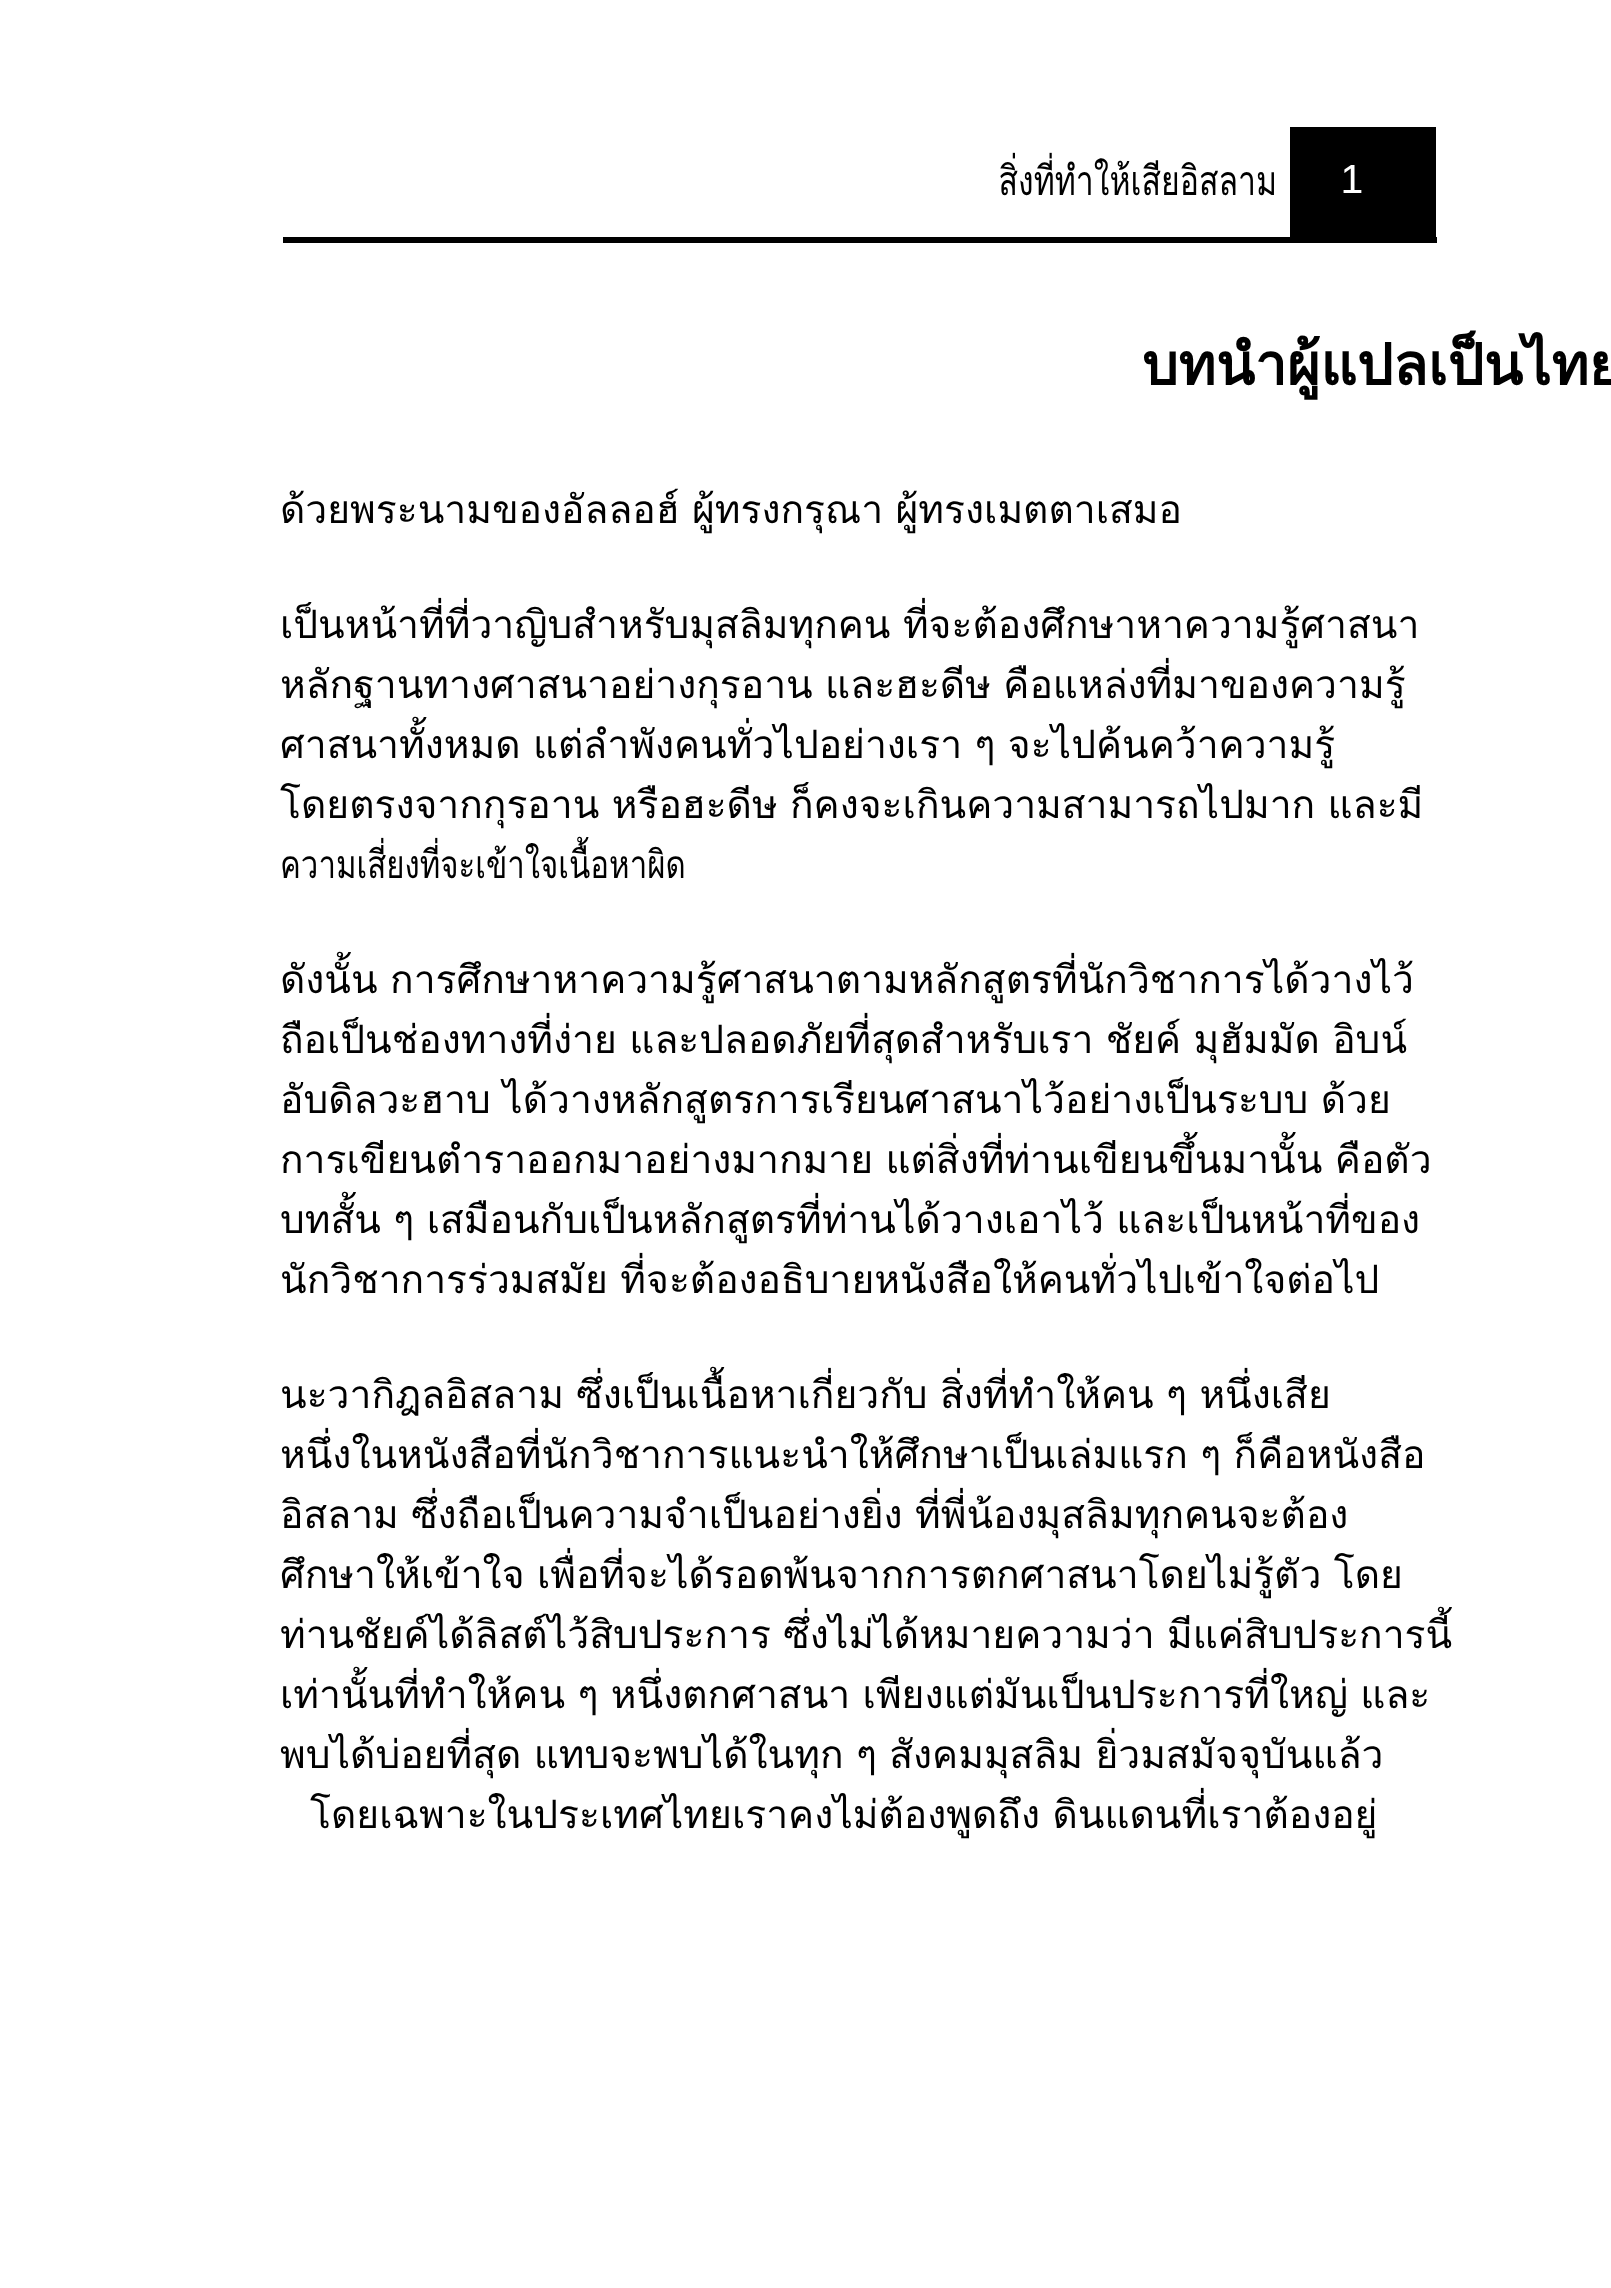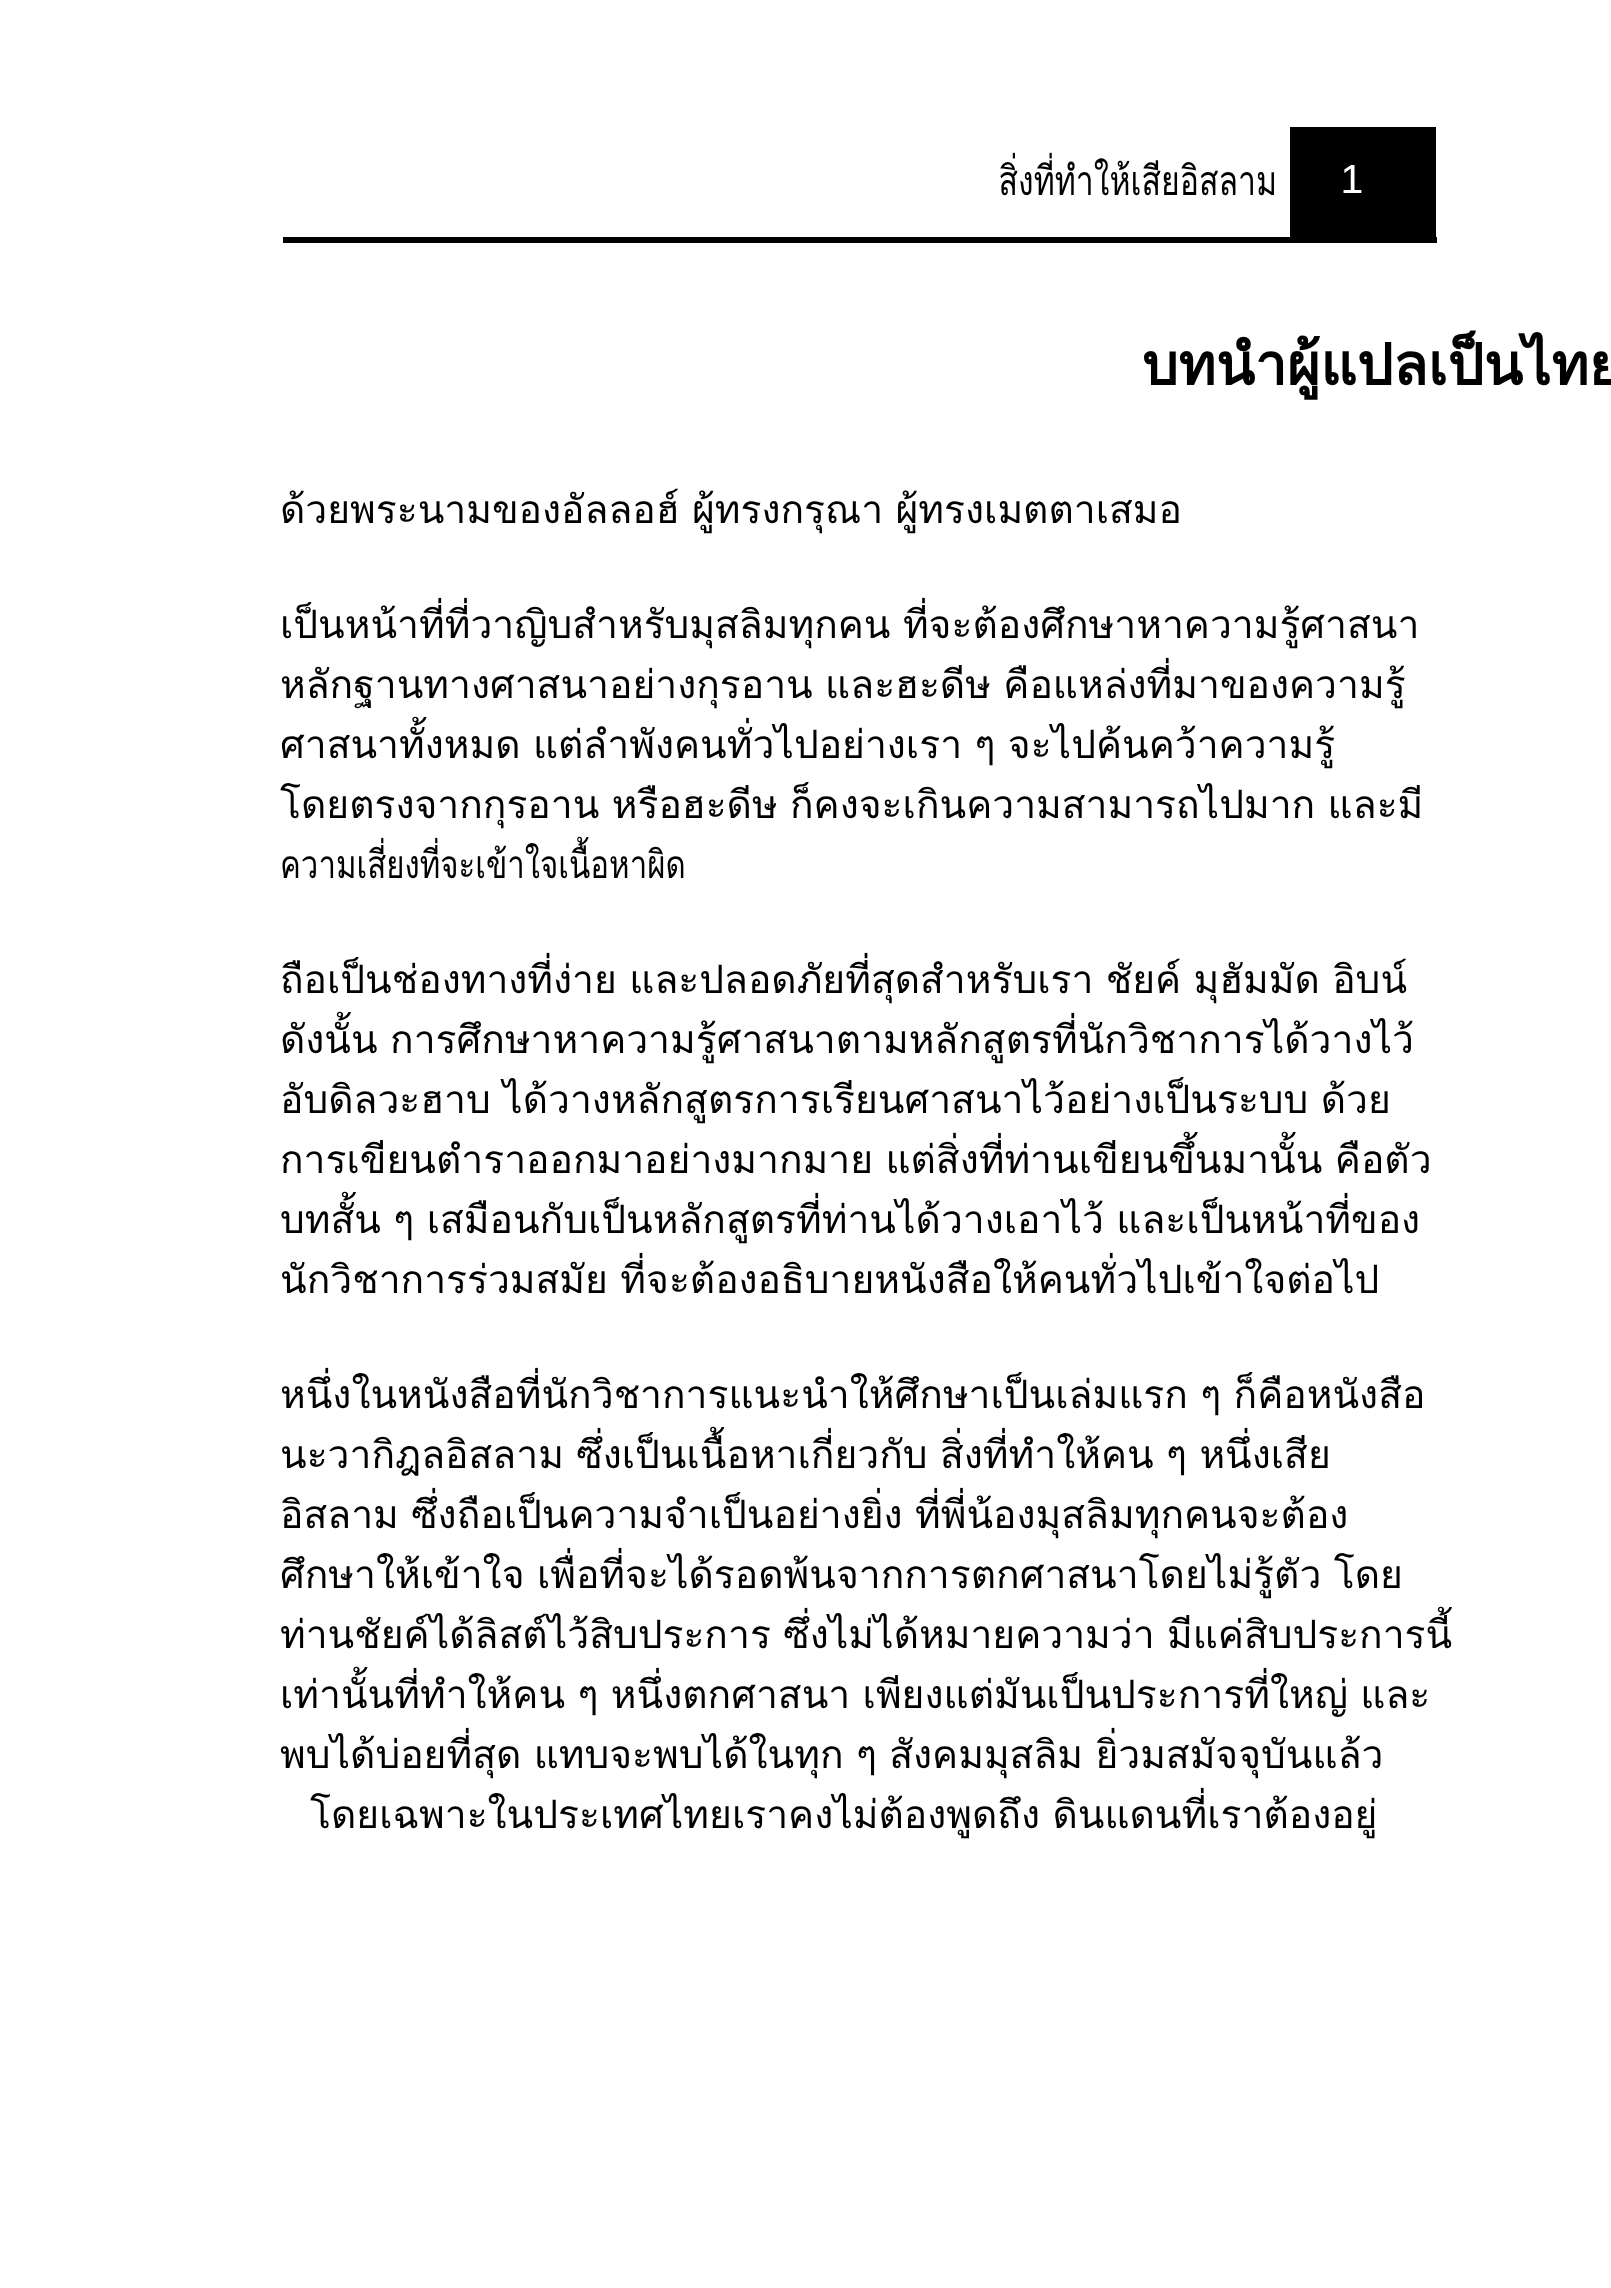--- a/index.html
+++ b/index.html
@@ -111,31 +111,31 @@
 
   <p class="para">
     <span class="line lj" style="transform: scaleX(1);">เป็นหน้าที่ที่วาญิบสำหรับมุสลิมทุกคน ที่จะต้องศึกษาหาความรู้ศาสนา</span>
     <span class="line lj" style="transform: scaleX(1);">หลักฐานทางศาสนาอย่างกุรอาน และฮะดีษ คือแหล่งที่มาของความรู้</span>
     <span class="line lj" style="transform: scaleX(1);">ศาสนาทั้งหมด แต่ลำพังคนทั่วไปอย่างเรา ๆ จะไปค้นคว้าความรู้</span>
     <span class="line lj" style="transform: scaleX(1);">โดยตรงจากกุรอาน หรือฮะดีษ ก็คงจะเกินความสามารถไปมาก และมี</span>
     <span class="line lj" style="transform: scaleX(0.8);">ความเสี่ยงที่จะเข้าใจเนื้อหาผิด</span>
   </p>
 
   <p class="para">
+    <span class="line lj" style="transform: scaleX(1);">ดังนั้น การศึกษาหาความรู้ศาสนาตามหลักสูตรที่นักวิชาการได้วางไว้</span>
     <span class="line lj" style="transform: scaleX(1);">ถือเป็นช่องทางที่ง่าย และปลอดภัยที่สุดสำหรับเรา ชัยค์ มุฮัมมัด อิบน์</span>
-    <span class="line lj" style="transform: scaleX(1);">ดังนั้น การศึกษาหาความรู้ศาสนาตามหลักสูตรที่นักวิชาการได้วางไว้</span>
     <span class="line lj" style="transform: scaleX(1);">อับดิลวะฮาบ ได้วางหลักสูตรการเรียนศาสนาไว้อย่างเป็นระบบ ด้วย</span>
     <span class="line lj" style="transform: scaleX(1);">การเขียนตำราออกมาอย่างมากมาย แต่สิ่งที่ท่านเขียนขึ้นมานั้น คือตัว</span>
     <span class="line lj" style="transform: scaleX(1);">บทสั้น ๆ เสมือนกับเป็นหลักสูตรที่ท่านได้วางเอาไว้ และเป็นหน้าที่ของ</span>
     <span class="line lj" style="transform: scaleX(1);">นักวิชาการร่วมสมัย ที่จะต้องอธิบายหนังสือให้คนทั่วไปเข้าใจต่อไป</span>
   </p>
 
   <p class="para">
+    <span class="line lj" style="transform: scaleX(1);">นะวากิฎลอิสลาม ซึ่งเป็นเนื้อหาเกี่ยวกับ สิ่งที่ทำให้คน ๆ หนึ่งเสีย</span>
     <span class="line lj" style="transform: scaleX(1);">หนึ่งในหนังสือที่นักวิชาการแนะนำให้ศึกษาเป็นเล่มแรก ๆ ก็คือหนังสือ</span>
-    <span class="line lj" style="transform: scaleX(1);">นะวากิฎลอิสลาม ซึ่งเป็นเนื้อหาเกี่ยวกับ สิ่งที่ทำให้คน ๆ หนึ่งเสีย</span>
     <span class="line lj" style="transform: scaleX(1);">อิสลาม ซึ่งถือเป็นความจำเป็นอย่างยิ่ง ที่พี่น้องมุสลิมทุกคนจะต้อง</span>
     <span class="line lj" style="transform: scaleX(1);">ศึกษาให้เข้าใจ เพื่อที่จะได้รอดพ้นจากการตกศาสนาโดยไม่รู้ตัว โดย</span>
     <span class="line lj" style="transform: scaleX(1);">ท่านชัยค์ได้ลิสต์ไว้สิบประการ ซึ่งไม่ได้หมายความว่า มีแค่สิบประการนี้</span>
     <span class="line lj" style="transform: scaleX(1);">เท่านั้นที่ทำให้คน ๆ หนึ่งตกศาสนา เพียงแต่มันเป็นประการที่ใหญ่ และ</span>
     <span class="line lj" style="transform: scaleX(1);">พบได้บ่อยที่สุด แทบจะพบได้ในทุก ๆ สังคมมุสลิม ยิ่วมสมัจจุบันแล้ว</span>
     <span class="line lj" style="transform: scaleX(1); margin-left: 30px;">โดยเฉพาะในประเทศไทยเราคงไม่ต้องพูดถึง ดินแดนที่เราต้องอยู่</span>
   </p>
 </div>
 
 

